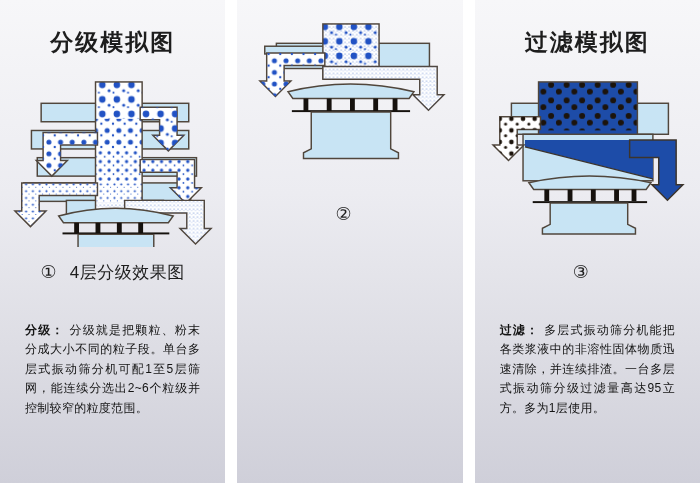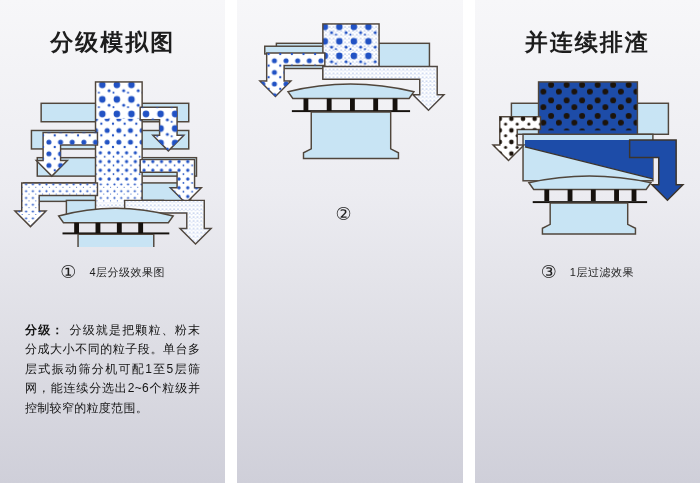--- a/index.html
+++ b/index.html
@@ -12,21 +12,21 @@
     flex:1 1 0; height:483px; display:flex; flex-direction:column; align-items:center;
     background:linear-gradient(180deg,#f7f7f9 0%,#ececf1 40%,#dddde4 72%,#cfcfd9 100%);
   }
   .title {
     margin-top:27px; font-size:23px; font-weight:bold; letter-spacing:2px;
     color:#1d1d1d; white-space:nowrap;
   }
   .diagram-box { margin-top:22px; height:170px; display:flex; justify-content:center; align-items:flex-start; }
   .caption { margin-top:10px; height:24px; display:flex; align-items:center; color:#1e1e1e; }
   .caption .num { font-size:18px; margin-right:13px; }
-  .caption .cap-text { font-size:11px; letter-spacing:0.5px; }
+  .caption .cap-text { font-size:17px; letter-spacing:0.5px; }
   .desc {
     margin-top:37px; padding:0 25px; font-size:12px; line-height:1.62;
     color:#141414; text-align:justify; letter-spacing:0.3px;
   }
   .desc .label { font-weight:bold; margin-right:5px; }
   svg .mk { fill:#c8e4f4; stroke:#50463c; stroke-width:1.5; }
   svg .ol { fill:none; stroke:#50463c; stroke-width:1.5; }
   svg .wh { fill:#ffffff; stroke:#50463c; stroke-width:1.5; }
   svg .nv { fill:#1d4ca8; stroke:#3c342c; stroke-width:1.5; }
   svg .rib { fill:#16120e; }
@@ -166,21 +166,21 @@
           <path class="mk" d="M66,93 L148,93 L148,131 L156,135 L156,141 L58,141 L58,135 L66,131 Z"></path>
         </g>
       </svg>
     </div>
     <div class="caption">
       <span class="num">②</span>
     </div>
   </div>
 
   <div class="panel">
-    <div class="title">并连续排渣</div>
+    <div class="title">过滤模拟图</div>
     <div class="diagram-box">
       <svg width="206" height="157" viewBox="0 0 212 162">
         <g>
           <rect class="mk" x="28" y="24" width="162" height="32"></rect>
         </g>
         <g>
           <rect x="56" y="2" width="102" height="62" fill="#1d4ca8"></rect>
           <rect x="56" y="2" width="102" height="50" fill="url(#blackDotsL)"></rect>
           <rect class="ol" x="56" y="2" width="102" height="62"></rect>
         </g>
@@ -205,17 +205,19 @@
           <rect class="rib" x="110" y="113" width="5" height="12"></rect>
           <rect class="rib" x="134" y="113" width="5" height="12"></rect>
           <rect class="rib" x="152" y="113" width="5" height="12"></rect>
           <rect class="rib" x="50" y="125" width="118" height="2"></rect>
           <path class="mk" d="M68,127 L148,127 L148,149 L156,153 L156,159 L60,159 L60,153 L68,149 Z"></path>
         </g>
       </svg>
     </div>
     <div class="caption">
       <span class="num">③</span>
-      <span class="cap-text">1层过滤效果</span>
+    </div>
+    <div class="desc">
+      <span class="label">过滤：</span><span>多层式振动筛分机能把各类浆液中的非溶性固体物质迅速清除，并连续排渣。一台多层式振动筛分级过滤量高达95立方。多为1层使用。</span>
     </div>
   </div>
 
 </div>
 
 </body></html>

